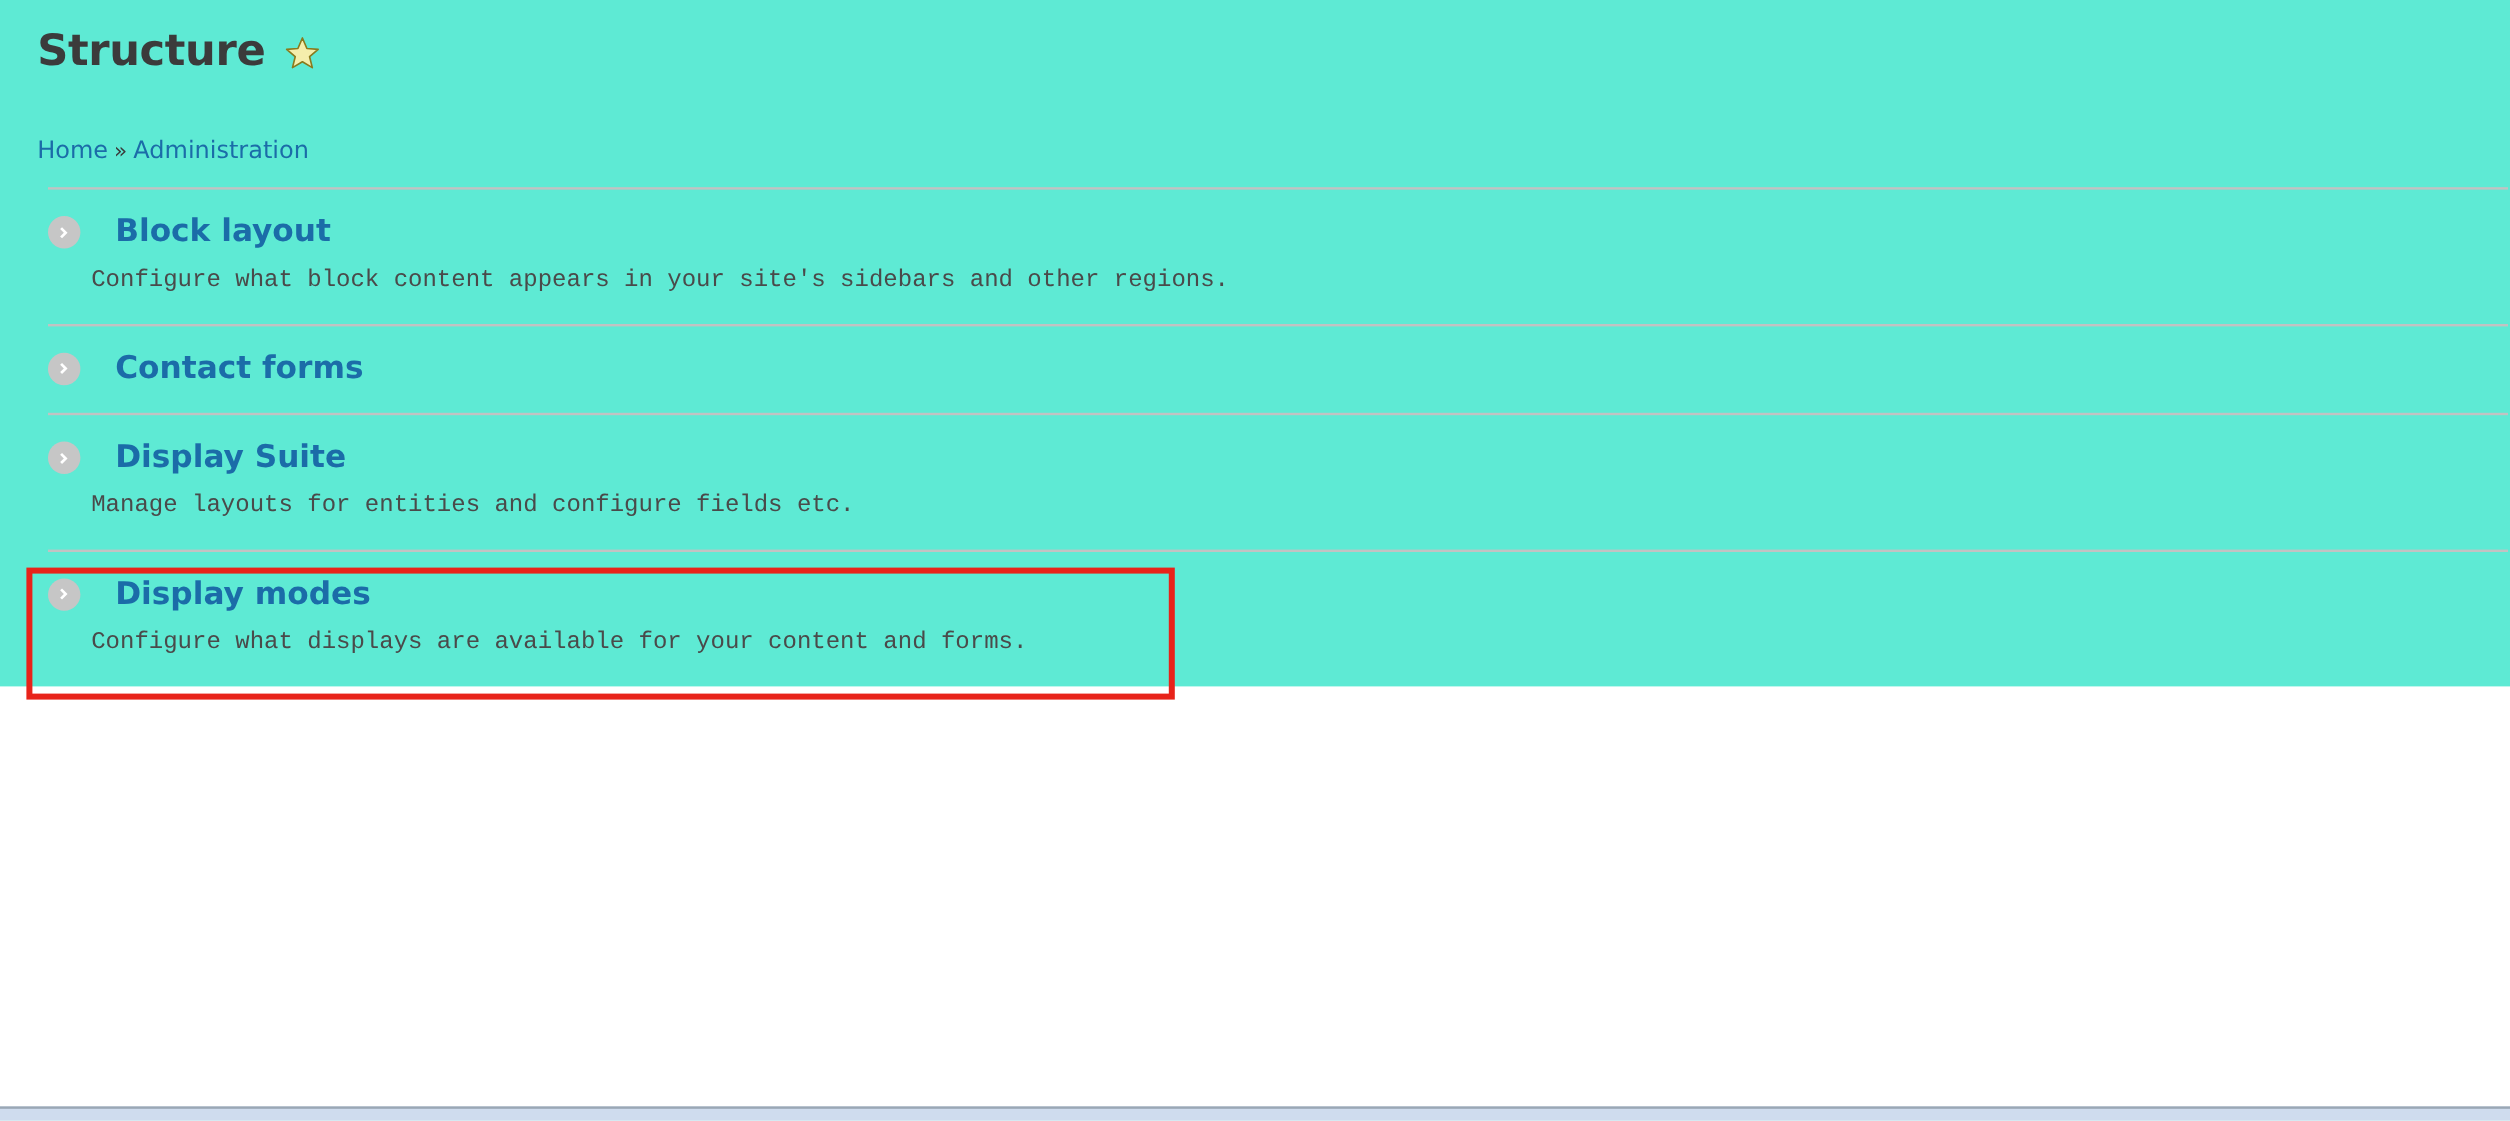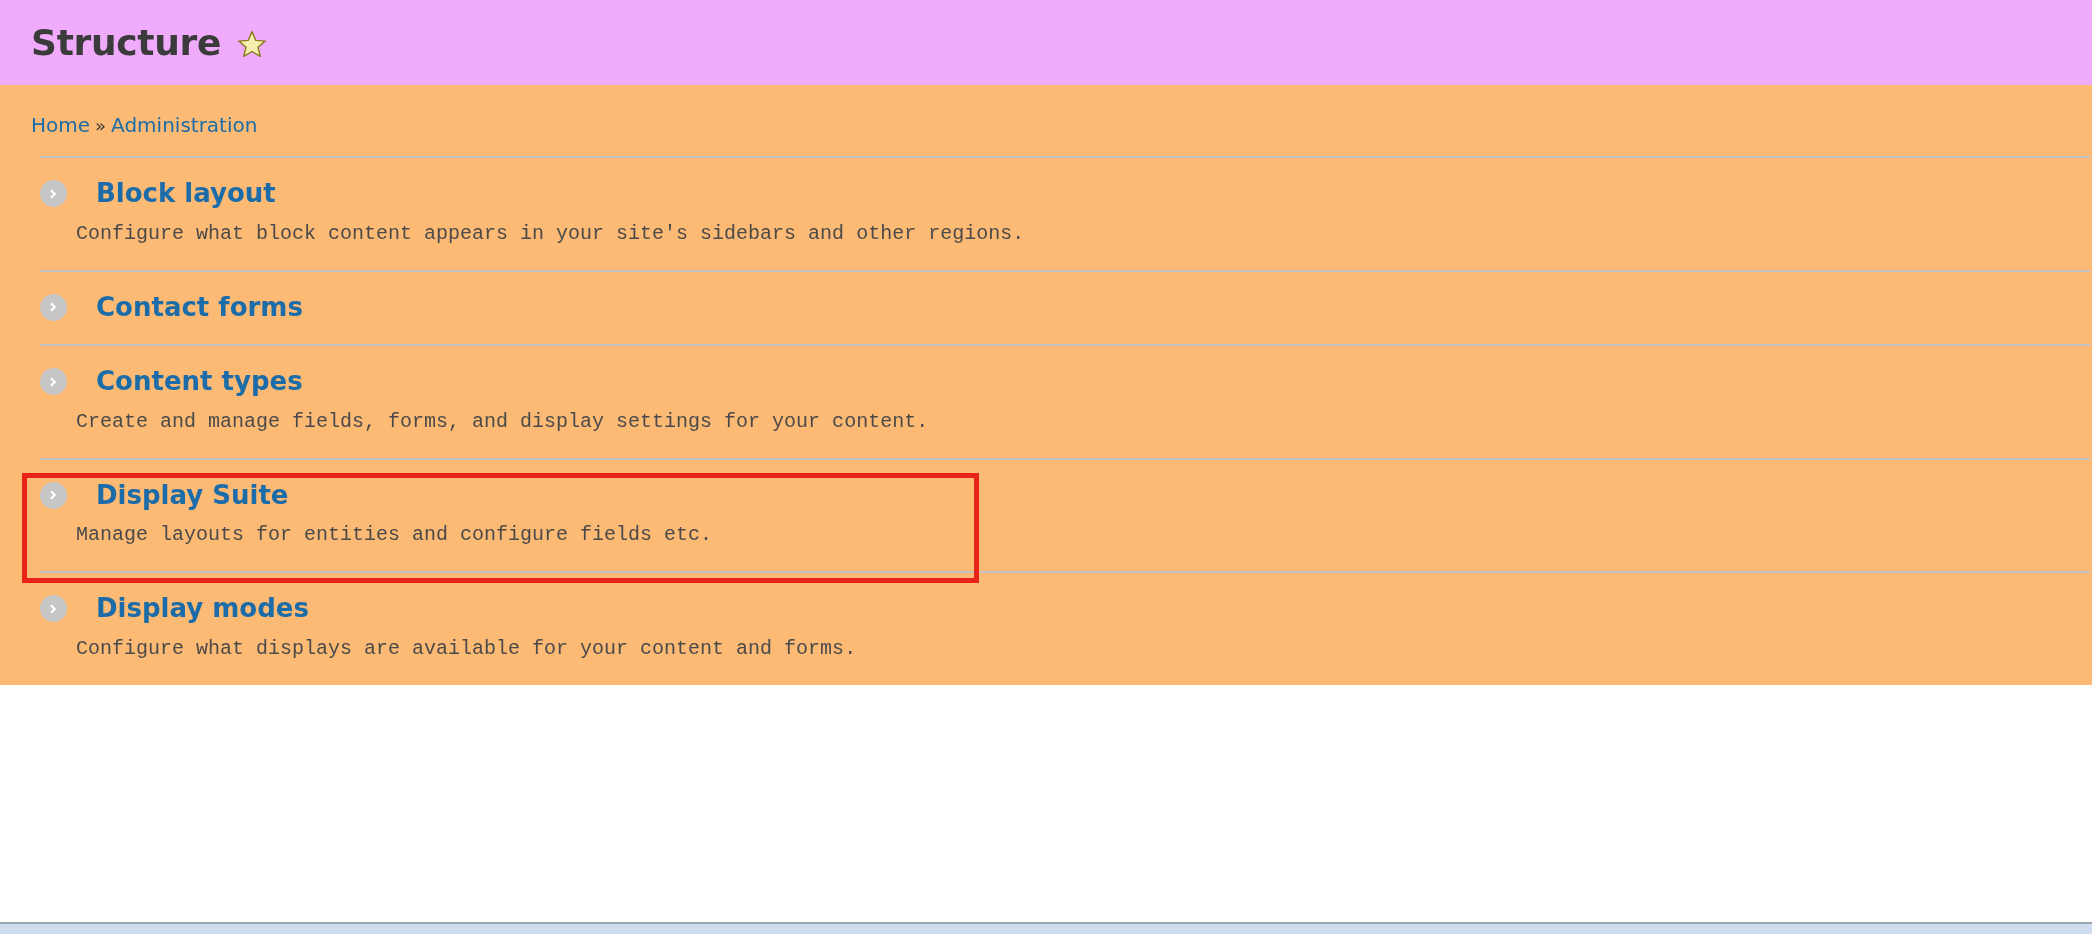--- a/index.html
+++ b/index.html
@@ -11,21 +11,21 @@
     height: 934px;
     background: #ffffff;
     font-family: "DejaVu Sans", "Liberation Sans", sans-serif;
     overflow: hidden;
     position: relative;
   }
 
   
   .page-header {
     height: 85px;
-    background: #f0abfc;
+    background: #5eead4;
     display: flex;
     align-items: center;
     padding-left: 31px;
     box-sizing: border-box;
   }
   .page-title {
     font-size: 36px;
     font-weight: bold;
     color: #3b3b3b;
     letter-spacing: -0.3px;
@@ -35,21 +35,21 @@
     margin-left: 16px;
     display: inline-flex;
     align-items: center;
     position: relative;
     top: 2px;
   }
 
   
   .content {
     padding: 0;
-    background: #fdba74;
+    background: #5eead4;
   }
   .breadcrumb {
     padding: 26px 0 0 31px;
     font-size: 20px;
     line-height: 1.4;
     color: #1b6ca8;
   }
   .breadcrumb a {
     color: #1b6ca8;
     text-decoration: none;
@@ -179,32 +179,20 @@
       <div class="admin-item-inner">
         <span class="chevron-icon">
           <svg width="14" height="14" viewBox="0 0 14 14">
             <path d="M4.7 2.4 L9.3 7 L4.7 11.6 L3.1 10.1 L6.2 7 L3.1 3.9 Z" fill="#ffffff"></path>
           </svg>
         </span>
         <a class="admin-link" href="#">Contact forms</a>
       </div>
     </li>
 
-    <li class="admin-item highlighted">
-      <div class="rule"></div>
-      <div class="admin-item-inner">
-        <span class="chevron-icon">
-          <svg width="14" height="14" viewBox="0 0 14 14">
-            <path d="M4.7 2.4 L9.3 7 L4.7 11.6 L3.1 10.1 L6.2 7 L3.1 3.9 Z" fill="#ffffff"></path>
-          </svg>
-        </span>
-        <a class="admin-link" href="#">Content types</a>
-        <div class="admin-desc">Create and manage fields, forms, and display settings for your content.</div>
-      </div>
-    </li>
 
     <li class="admin-item">
       <div class="rule"></div>
       <div class="admin-item-inner">
         <span class="chevron-icon">
           <svg width="14" height="14" viewBox="0 0 14 14">
             <path d="M4.7 2.4 L9.3 7 L4.7 11.6 L3.1 10.1 L6.2 7 L3.1 3.9 Z" fill="#ffffff"></path>
           </svg>
         </span>
         <a class="admin-link" href="#">Display Suite</a>

